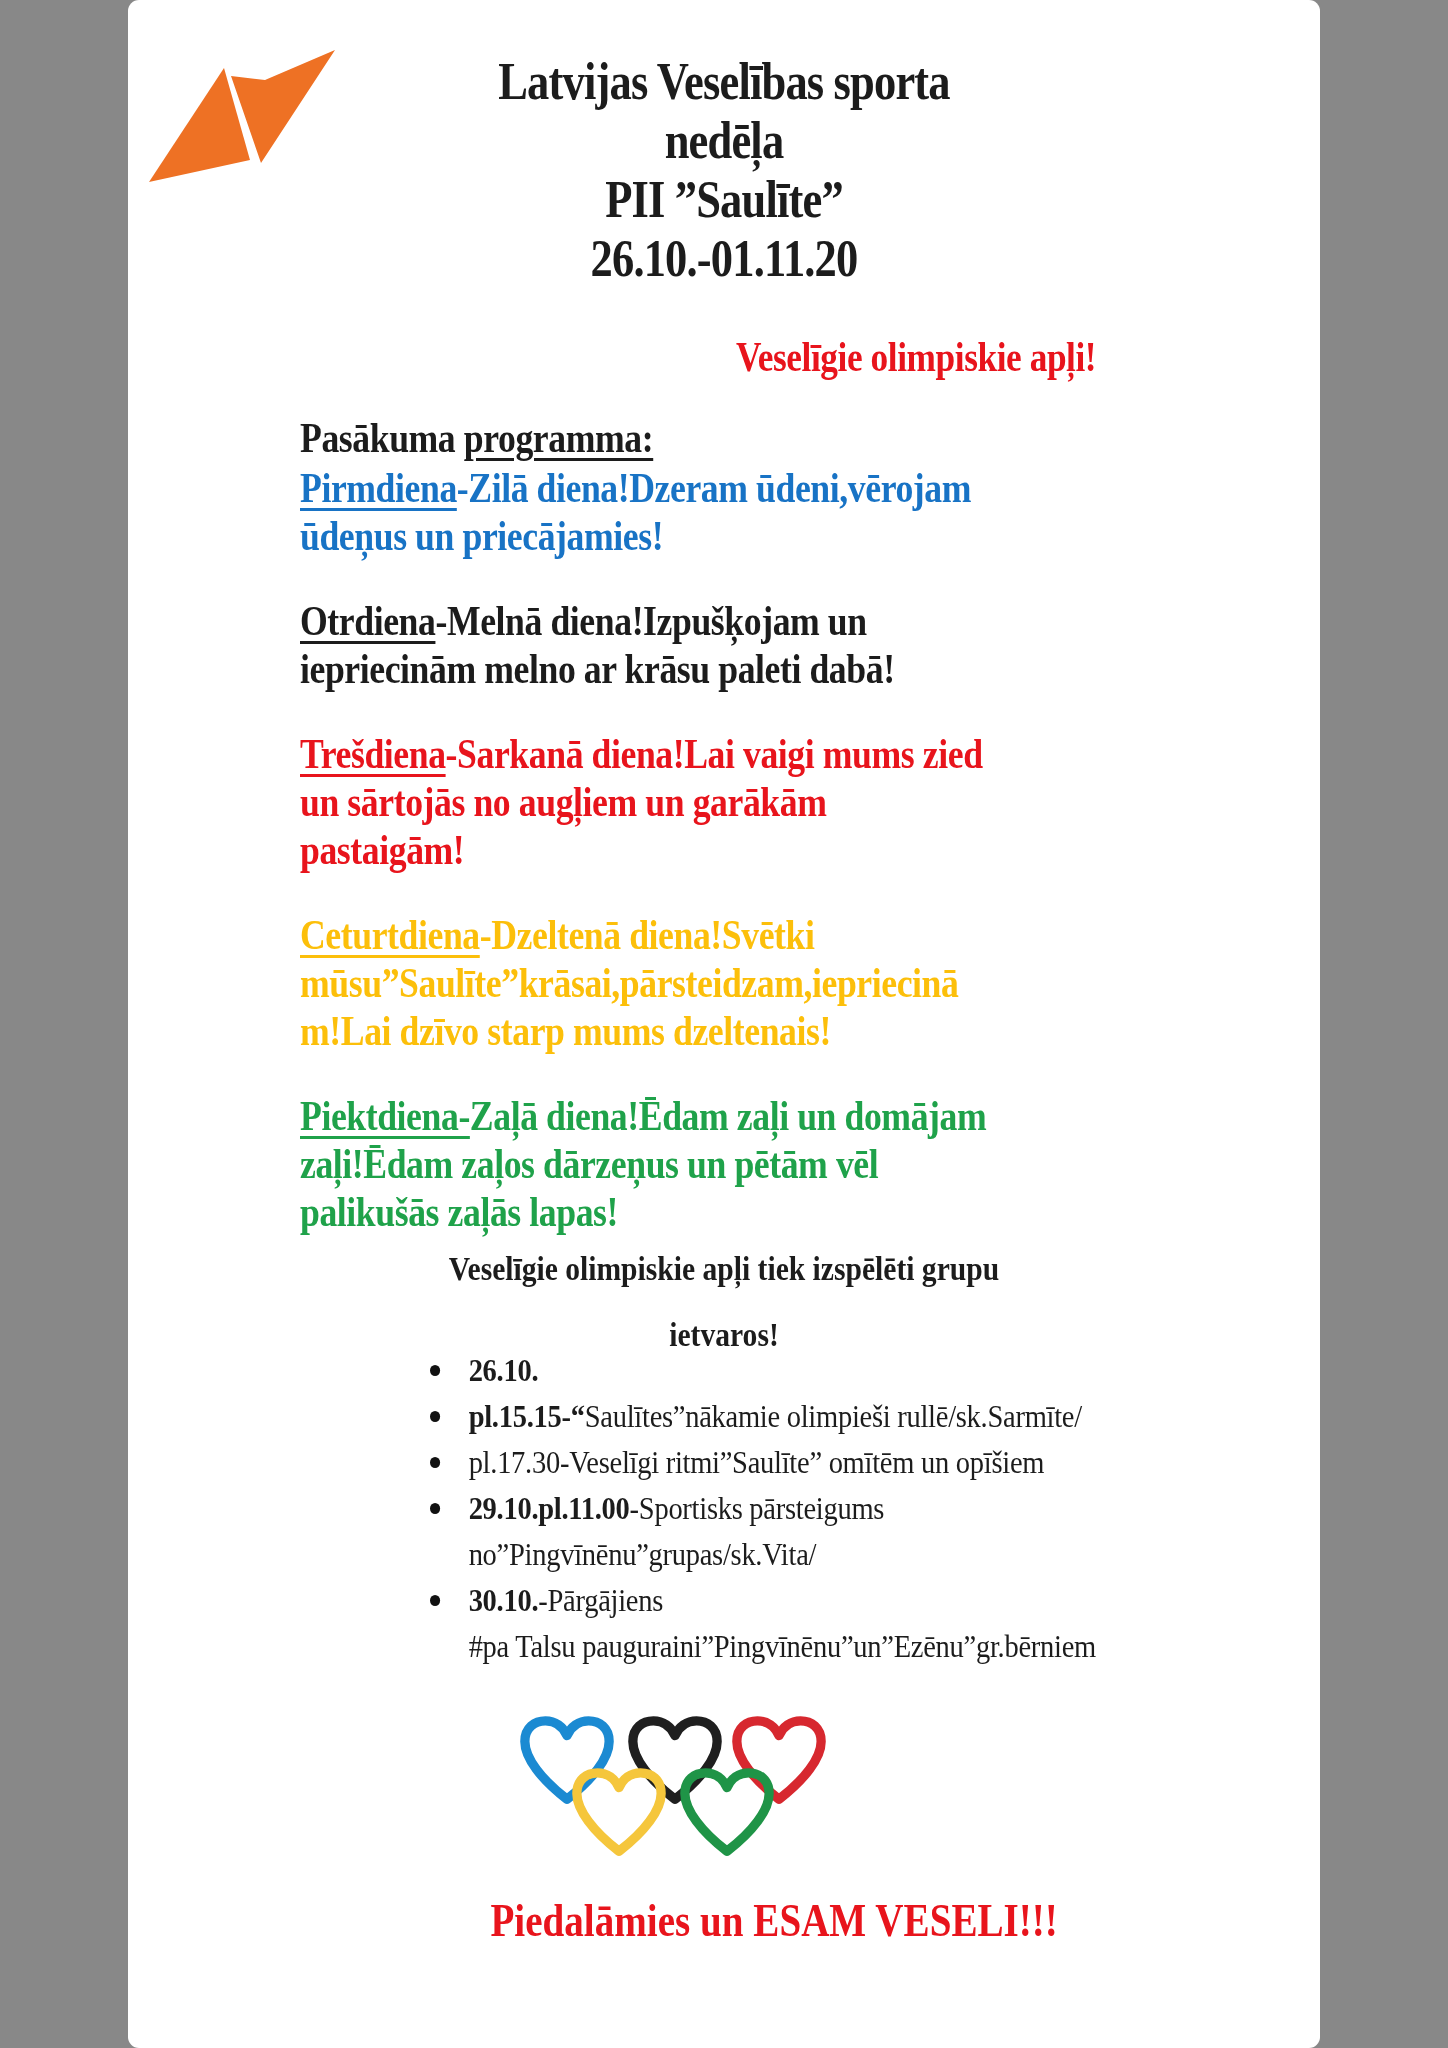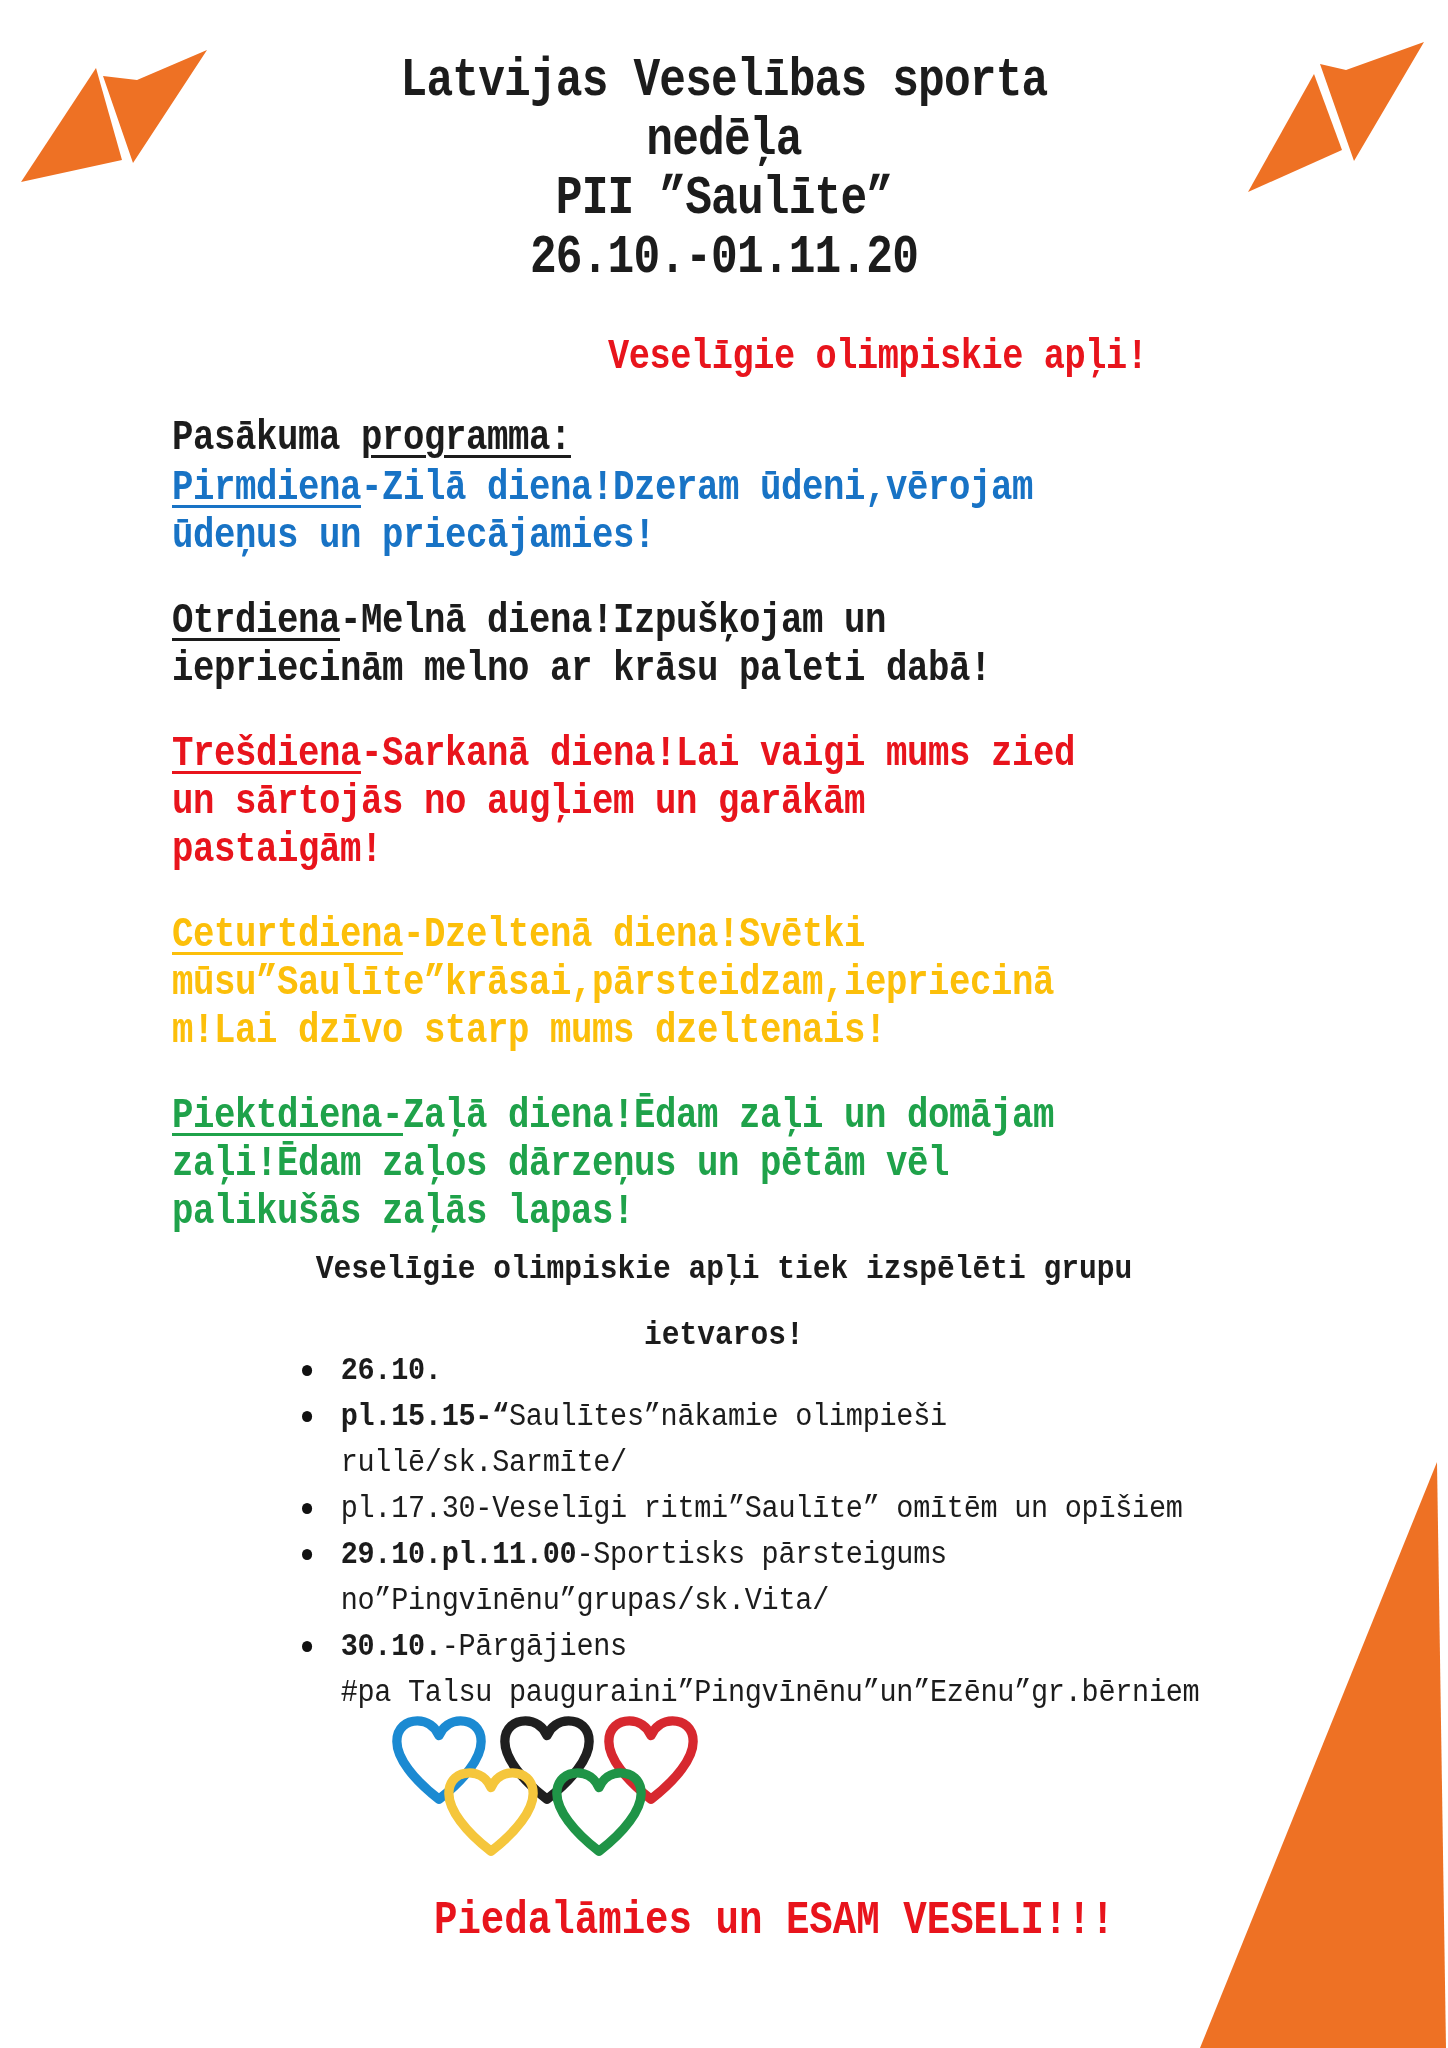--- a/index.html
+++ b/index.html
@@ -1,19 +1,19 @@
 <!DOCTYPE html>
 <html><head>
 <meta charset="utf-8">
 <style>
   html,body{margin:0;padding:0;background:#888;}
   .page{
-    position:relative;width:1448px;height:2048px;background:#ffffff;
+    position:relative;width:1192px;height:2048px;background:#ffffff;
     overflow:hidden;margin:0 auto;
-    font-family:Liberation Mono, monospace;color:#1c1c1c;
+    font-family:Liberation Serif, serif;color:#1c1c1c;border-radius:11px;
   }
   
   .bolt,.corner,.hearts{position:absolute;}
   .bolt-tl{left:8px;top:38px;}
   .bolt-tr{left:1240px;top:35px;}
   .corner{left:1196px;top:1458px;}
   
   .title-block{
     position:absolute;top:52px;left:0;right:0;text-align:center;
     font-weight:700;font-size:53px;line-height:59px;letter-spacing:-1px;

